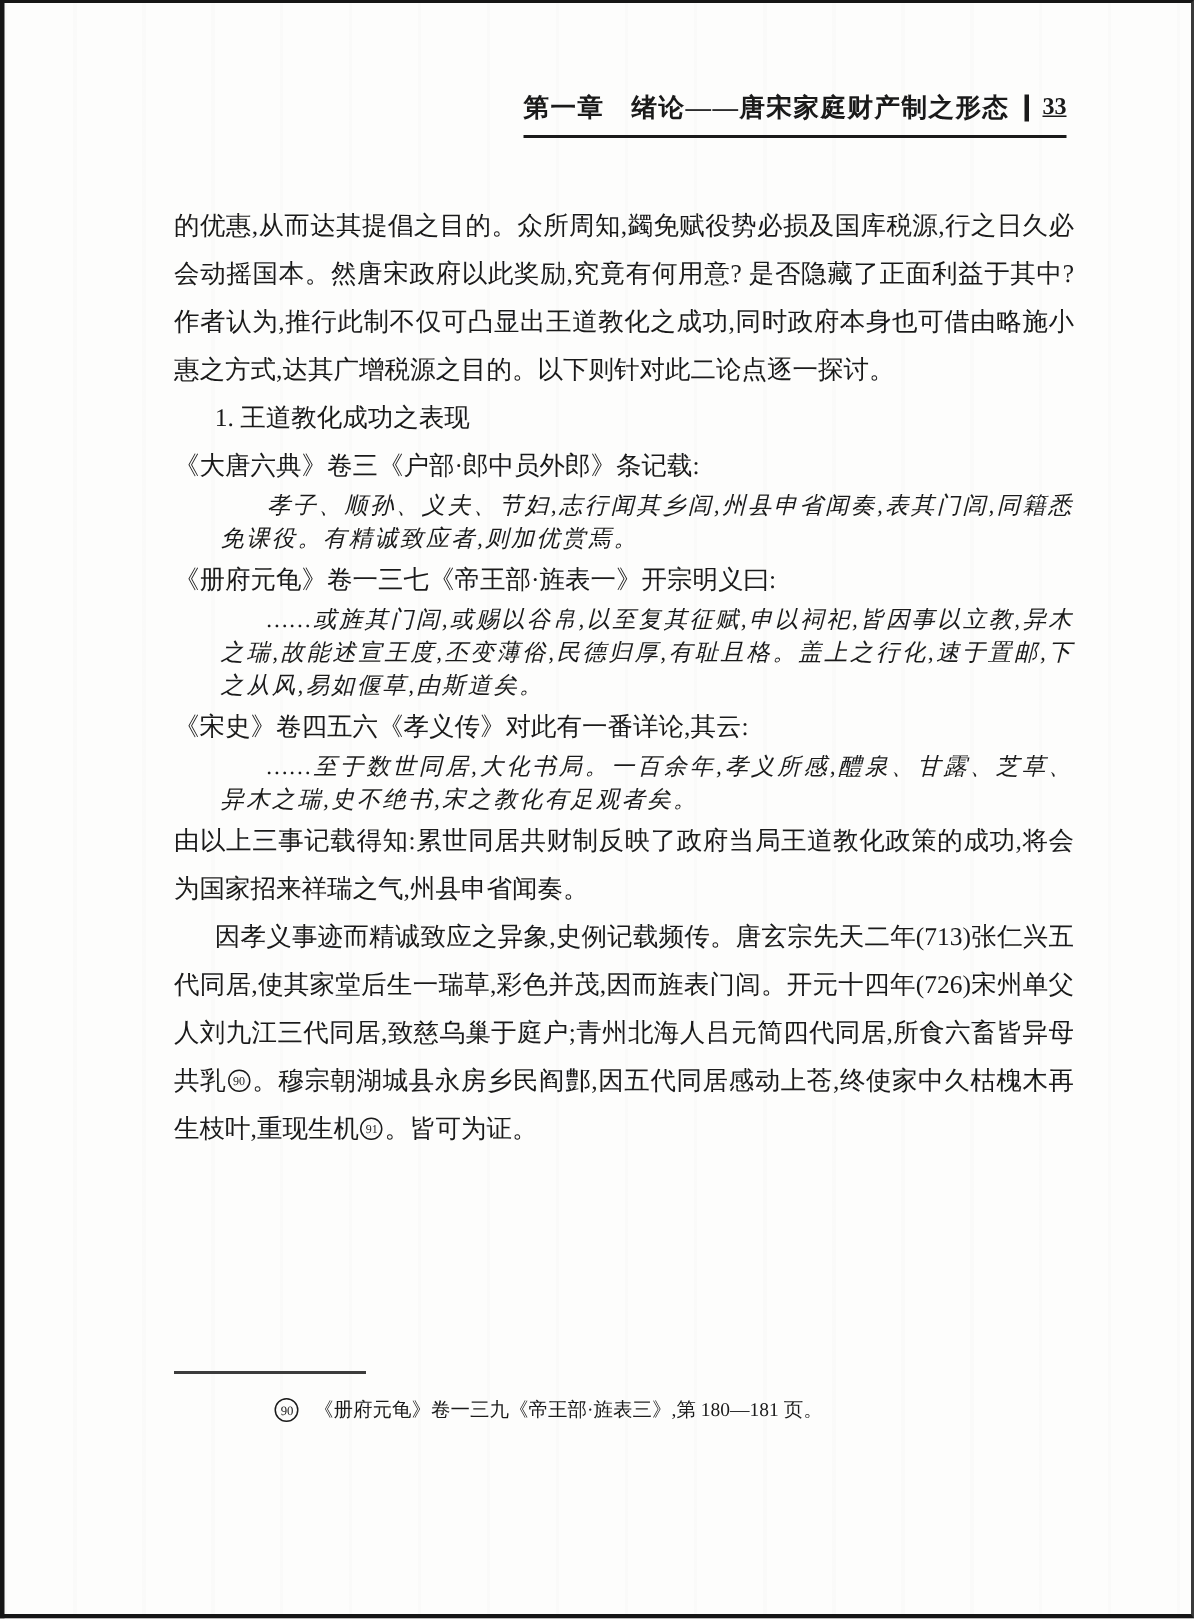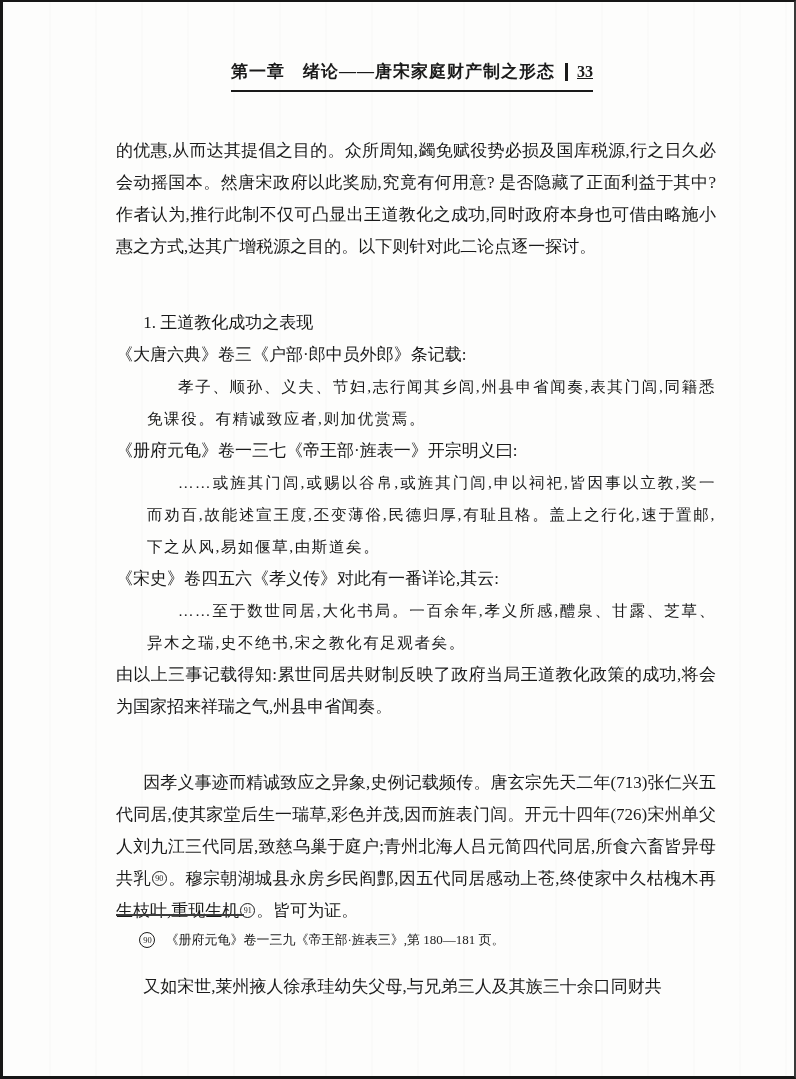--- a/index.html
+++ b/index.html
@@ -15,21 +15,21 @@
     border-top:2px solid #161616;
     border-right:2px solid #3a3a3a;
     border-bottom:3px solid #161616;
     font-family:"Liberation Serif","DejaVu Serif",serif;
     color:#1a1a1a;
     overflow:hidden;
   }
   
   .header{
     position:absolute;top:58px;left:110px;right:83px;
-    text-align:center;
+    text-align:right;
   }
   .header-inner{
     display:inline-flex;align-items:center;
     border-bottom:2px solid #1a1a1a;
     padding-bottom:7px;
   }
   .header-title{
     font-size:17px;font-weight:bold;letter-spacing:1px;
   }
   .vbar{
@@ -41,46 +41,47 @@
   }
   
   .content{
     position:absolute;top:133px;left:113px;width:600px;
     text-align:justify;
   }
   .block{
     font-size:17px;line-height:32px;margin:0;
     text-align:justify;
   }
-  .block.indent{text-indent:1.6em;margin-top:44px;}
+  .block.indent{text-indent:1.6em;}
   .block.heading{text-indent:1.6em;font-weight:normal;}
   .block.quote{
     margin-left:31px;
-    font-size:15.5px;line-height:32px;
-    text-indent:2em;letter-spacing:1.6px;
+    font-size:15.5px;line-height:22px;
+    text-indent:2em;letter-spacing:1.6px;font-style:italic;
   }
   .fn-ref{
     display:inline-block;
     box-sizing:border-box;
     width:15px;height:15px;line-height:13px;
     border:1px solid #1a1a1a;border-radius:50%;
     font-size:8px;letter-spacing:0;text-indent:0;
     text-align:center;vertical-align:3px;
     margin:0 1px;
   }
   
   .footnotes{
     position:absolute;left:113px;top:912px;width:600px;
   }
   .fn-rule{
     width:128px;height:2px;background:#3c3c3c;margin:0 0 12px 0;
   }
   .footnote{
     font-size:13px;line-height:23px;text-align:justify;
     text-indent:1.8em;
+    margin-left:44px;
   }
   .footnote + .footnote{margin-top:1px;}
   .fn-marker{
     display:inline-block;
     box-sizing:border-box;
     width:16px;height:16px;line-height:14px;
     border:1px solid #1a1a1a;border-radius:50%;
     font-size:8.5px;text-align:center;text-indent:0;
     vertical-align:1px;
     margin-right:10px;
@@ -98,26 +99,25 @@
       <span class="header-page">33</span>
     </span>
   </div>
 
   <div class="content">
       <div class="block body">的优惠,从而达其提倡之目的。众所周知,蠲免赋役势必损及国库税源,行之日久必会动摇国本。然唐宋政府以此奖励,究竟有何用意? 是否隐藏了正面利益于其中? 作者认为,推行此制不仅可凸显出王道教化之成功,同时政府本身也可借由略施小惠之方式,达其广增税源之目的。以下则针对此二论点逐一探讨。</div>
       <div class="block heading indent">1. 王道教化成功之表现</div>
       <div class="block body">《大唐六典》卷三《户部·郎中员外郎》条记载:</div>
       <div class="block quote">孝子、顺孙、义夫、节妇,志行闻其乡闾,州县申省闻奏,表其门闾,同籍悉免课役。有精诚致应者,则加优赏焉。</div>
       <div class="block body">《册府元龟》卷一三七《帝王部·旌表一》开宗明义曰:</div>
-      <div class="block quote">……或旌其门闾,或赐以谷帛,或旌其门闾,申以祠祀,皆因事以立教,奖一而劝百,故能述宣王度,丕变薄俗,民德归厚,有耻且格。盖上之行化,速于置邮,下之从风,易如偃草,由斯道矣。</div>
+      <div class="block quote">……或旌其门闾,或赐以谷帛,以至复其征赋,申以祠祀,皆因事以立教,异木之瑞,故能述宣王度,丕变薄俗,民德归厚,有耻且格。盖上之行化,速于置邮,下之从风,易如偃草,由斯道矣。</div>
       <div class="block body">《宋史》卷四五六《孝义传》对此有一番详论,其云:</div>
       <div class="block quote">……至于数世同居,大化书局。一百余年,孝义所感,醴泉、甘露、芝草、异木之瑞,史不绝书,宋之教化有足观者矣。</div>
       <div class="block body">由以上三事记载得知:累世同居共财制反映了政府当局王道教化政策的成功,将会为国家招来祥瑞之气,州县申省闻奏。</div>
       <div class="block body indent">因孝义事迹而精诚致应之异象,史例记载频传。唐玄宗先天二年(713)张仁兴五代同居,使其家堂后生一瑞草,彩色并茂,因而旌表门闾。开元十四年(726)宋州单父人刘九江三代同居,致慈乌巢于庭户;青州北海人吕元简四代同居,所食六畜皆异母共乳<span class="fn-ref">90</span>。穆宗朝湖城县永房乡民阎鄷,因五代同居感动上苍,终使家中久枯槐木再生枝叶,重现生机<span class="fn-ref">91</span>。皆可为证。</div>
-      <div class="block body indent">又如宋世,莱州掖人徐承珪幼失父母,与兄弟三人及其族三十余口同财共</div>
     </div>
 
   <div class="footnotes">
     <div class="fn-rule"></div>
     <div>
         <div class="footnote"><span class="fn-marker">90</span>《册府元龟》卷一三九《帝王部·旌表三》,第 180—181 页。</div>
       </div>
   </div>
 
 </div>

